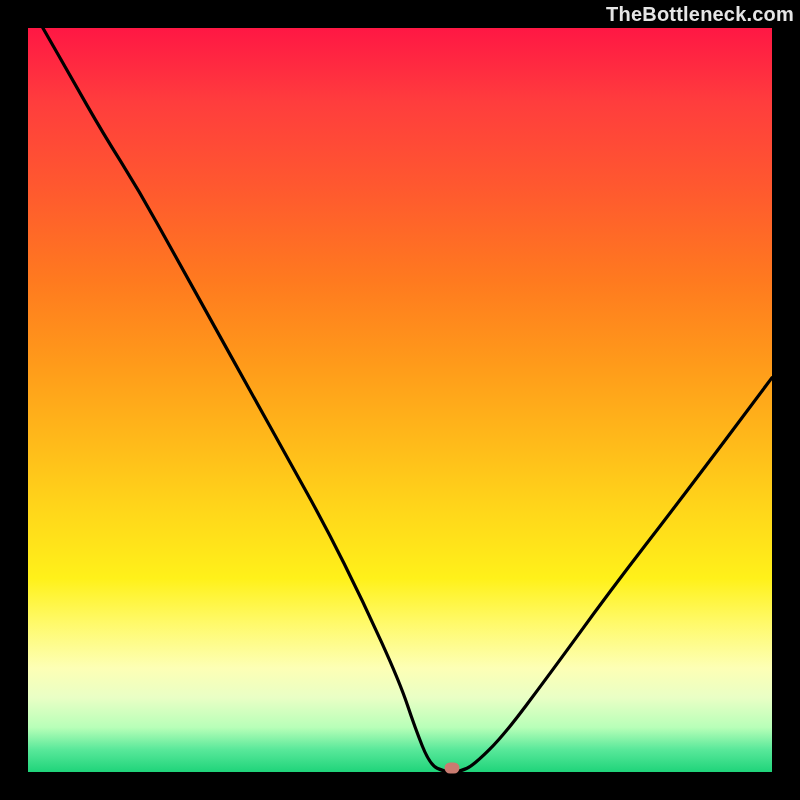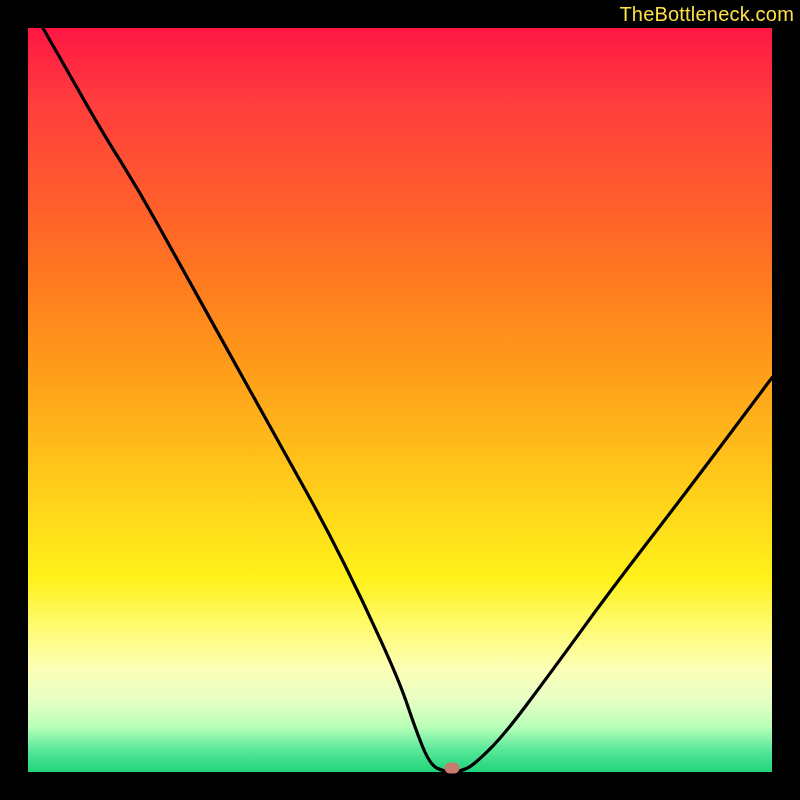--- a/index.html
+++ b/index.html
@@ -41,23 +41,23 @@
       #e9ffc5 90%,
       #b8ffb8 94%,
       #59e89a 97%,
       #1fd47a 100%
     );
   }
   .watermark {
     position: absolute;
     top: 3px;
     right: 6px;
-    color: #fde047;
+    color: #e5e5e5;
     font-size: 20px;
-    font-weight: 400;
+    font-weight: 700;
     letter-spacing: 0.2px;
     z-index: 10;
   }
   svg.curve {
     position: absolute;
     top: 28px;
     left: 28px;
     width: 744px;
     height: 744px;
     z-index: 5;

